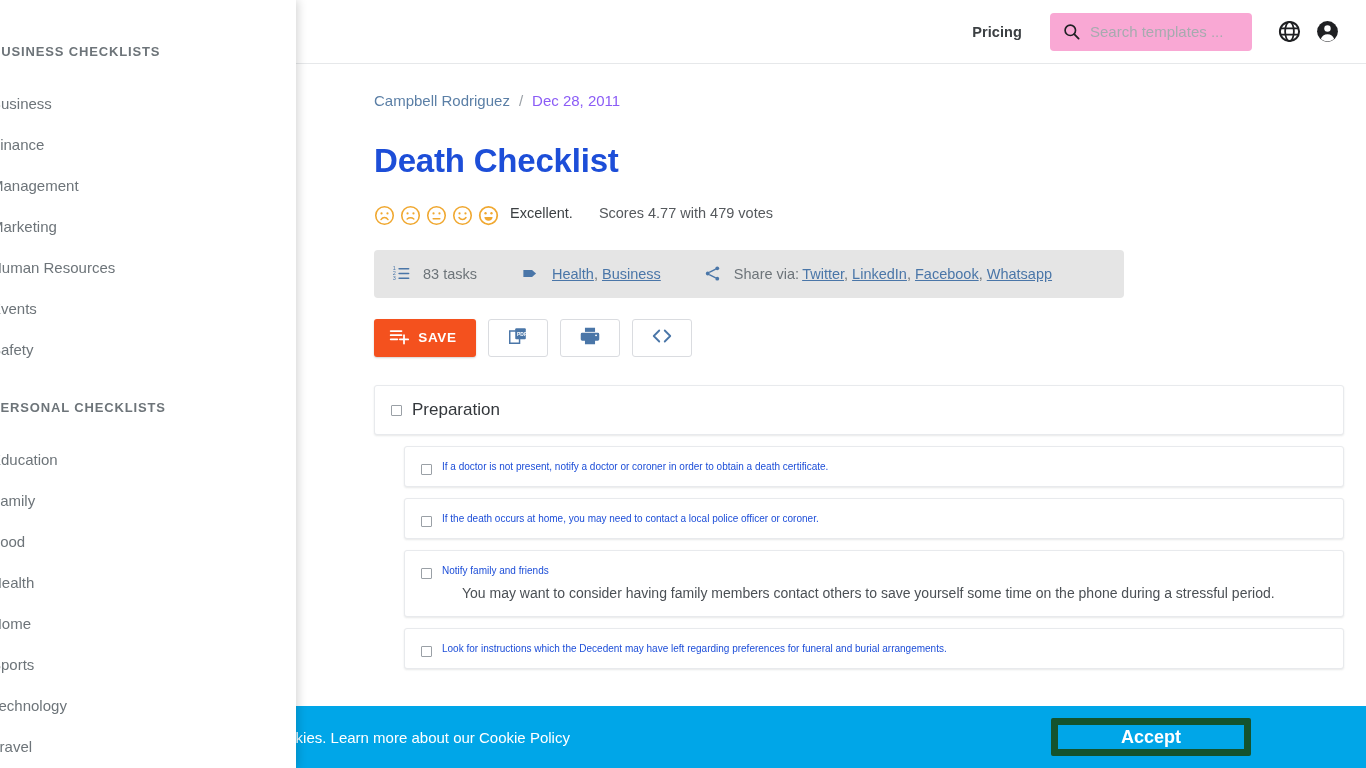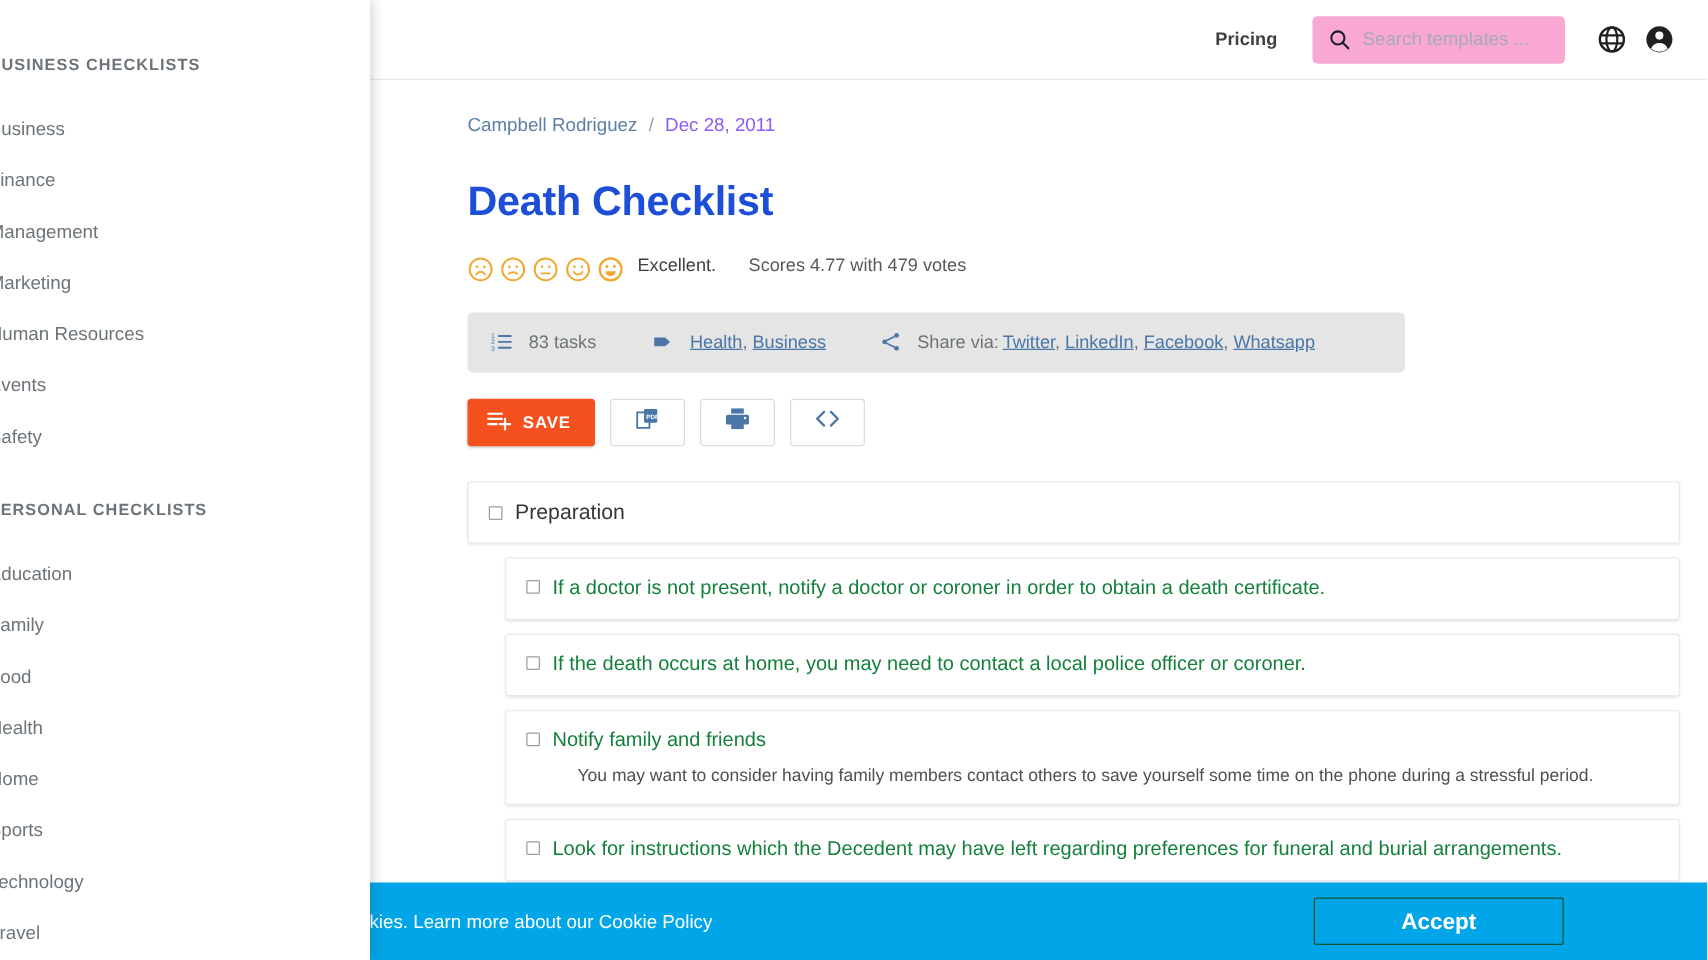--- a/index.html
+++ b/index.html
@@ -106,21 +106,21 @@
   }
   .section-card {
     width: 970px; padding: 14px 16px; display: flex; align-items: center; gap: 10px;
   }
   .section-title { font-size: 17px; color: #33373b; }
   .task-card {
     width: 940px; margin-left: 30px; margin-top: 11px;
     padding: 12px 16px; display: flex; align-items: flex-start; gap: 10px;
   }
   .task-body { flex: 1; min-width: 0; }
-  .task-text { font-size: 16px; color: #15803d; line-height: 1.5; }
+  .task-text { font-size: 10px; color: #1d4ed8; line-height: 1.5; }
   .task-desc { font-size: 14px; color: #4b5055; line-height: 1.6; margin-top: 4px; padding-left: 20px; }
   .cb {
     appearance: none; -webkit-appearance: none;
     width: 11px; height: 11px; min-width: 11px;
     border: 1px solid #9aa0a6; border-radius: 1px; background: #fff;
     margin: 0; cursor: pointer; position: relative; top: 5px;
   }
   .section-card .cb { top: 1px; }
 
   
@@ -145,21 +145,21 @@
   .cookie-banner {
     position: absolute; left: 0; bottom: 0; width: 1366px; height: 62px;
     background: #00a6e8; z-index: 20;
     display: flex; align-items: center; justify-content: space-between;
     padding: 0 115px 0 148px;
   }
   .cookie-text { color: #ffffff; font-size: 15px; white-space: nowrap; }
   .cookie-text .policy-link { color: #ffffff; text-decoration: none; cursor: pointer; }
   .accept-btn {
     width: 200px; height: 38px; background: transparent;
-    border: 1px solid #14532d; border-radius: 2px;
+    border: 7px solid #14532d; border-radius: 2px;
     color: #ffffff; font-size: 18px; font-weight: bold;
     font-family: "Liberation Sans", sans-serif; cursor: pointer;
     display:flex; align-items:center; justify-content:center;
   }
 </style>
 </head>
 <body>
 
 <div id="app">
 

